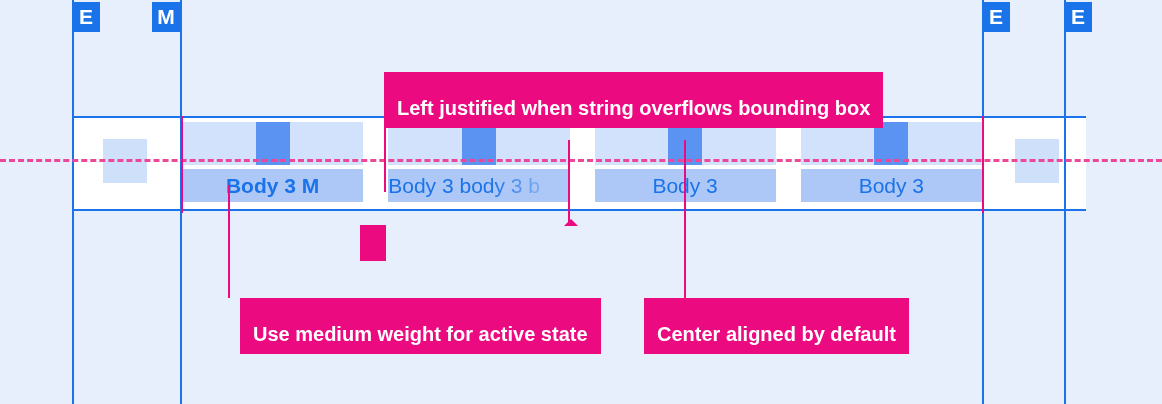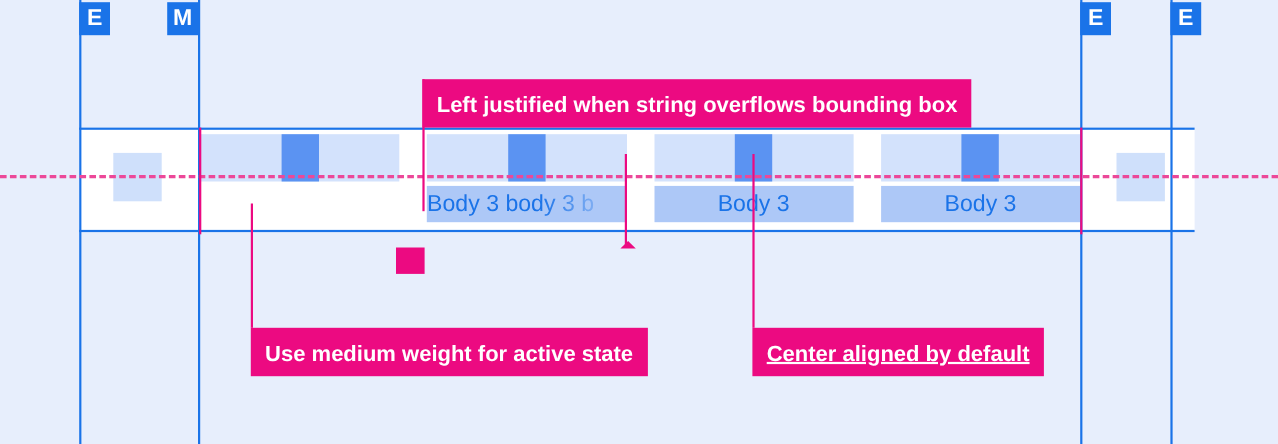--- a/index.html
+++ b/index.html
@@ -146,21 +146,21 @@
   }
 
   
   .callout {
     position: absolute;
     background: #ec0a81;
     color: #ffffff;
     font-size: 20px;
     font-weight: 700;
     line-height: 1;
-    padding: 14px 13px 10px 13px;
+    padding: 26px 13px 10px 13px;
     white-space: nowrap;
     z-index: 8;
   }
   .callout .tip {
     position: absolute;
     top: -6px;
     left: 28px;
     width: 0;
     height: 0;
     border-left: 7px solid transparent;
@@ -185,20 +185,23 @@
 
 <div class="edge-square" style="left:103px;"></div>
 <div class="edge-square" style="left:1015px;"></div>
 
 <div class="tabstrip">
 
   <div class="tab">
     <div class="tab-iconbox">
       <div class="tab-icon"></div>
     </div>
+    <div class="tab-labelbox">
+      <span class="tab-label medium">Body 3 M</span>
+    </div>
   </div>
 
   <div class="tab">
     <div class="tab-iconbox">
       <div class="tab-icon"></div>
     </div>
     <div class="tab-labelbox left-align">
       <span class="tab-label">Body 3 body 3 b</span>
       <span class="grad-mask"></span>
     </div>
@@ -234,19 +237,19 @@
 <div class="pinkline" style="left:982px; top:116px; height:97px;"></div>
 
 <div class="callout" style="left:384px; top:72px;">
   <span>Left justified when string overflows bounding box</span>
 </div>
 
 <div class="callout" style="left:360px; top:225px;">
   <span class="tip" style="left:204px;"></span>
 </div>
 
-<div class="callout" style="left:228px; top:298px;">
+<div class="callout" style="left:240px; top:298px;">
   <span>Use medium weight for active state</span>
 </div>
 
-<div class="callout" style="left:684px; top:298px;text-decoration:underline;">
+<div class="callout" style="left:644px; top:298px;">
   <span>Center aligned by default</span>
 </div>
 
 </body></html>

